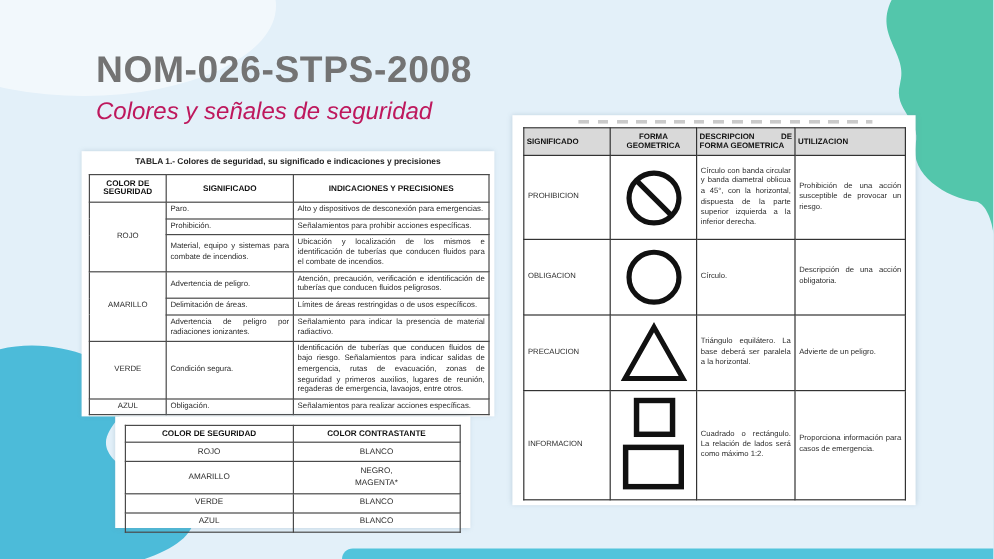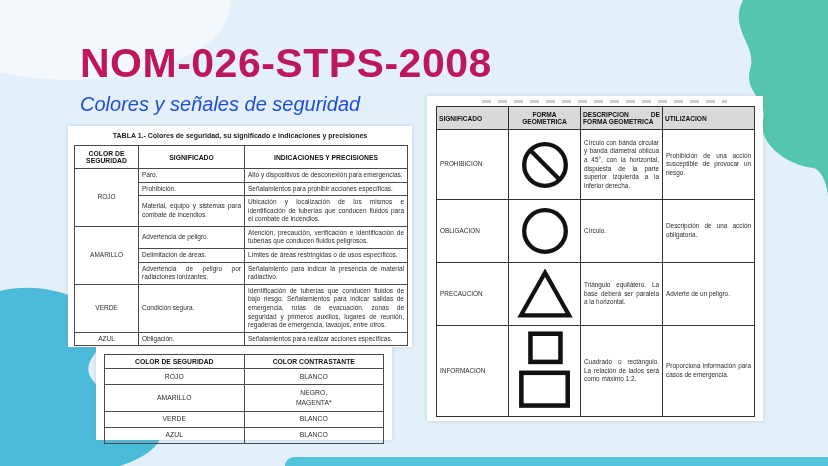--- a/index.html
+++ b/index.html
@@ -18,24 +18,24 @@
   }
   #blob-topright { right:0; top:0; width:120px; height:240px; }
   #blob-bottomleft { left:0; bottom:0; width:180px; height:185px; }
   #bottom-strip {
     position:absolute; left:285px; right:0; bottom:0; height:9px;
     background:#52c4dc; border-radius:9px 0 0 0;
   }
   
   #title-block { position:absolute; left:80px; top:40px; }
   #page-title {
-    font-size:41px; font-weight:bold; letter-spacing:0.5px; color:#be185d;
+    font-size:31px; font-weight:bold; letter-spacing:0.5px; color:#737373;
   }
   #page-subtitle {
-    margin-top:6px; font-size:20px; font-style:italic; color:#1d4ed8;
+    margin-top:6px; font-size:20px; font-style:italic; color:#be185d;
   }
   
   .panel { position:absolute; background:#fff; box-shadow:0 0 4px rgba(120,150,170,0.35); }
   #panel-table1 { left:68px;  top:126px; width:344px; height:221px; }
   #panel-table2 { left:96px;  top:347px; width:296px; height:93px; }
   #panel-table3 { left:427px; top:96px;  width:336px; height:325px; }
   
   table { border-collapse:collapse; table-layout:fixed; }
   td, th { border:1px solid #4a4a4a; vertical-align:middle; }
   

